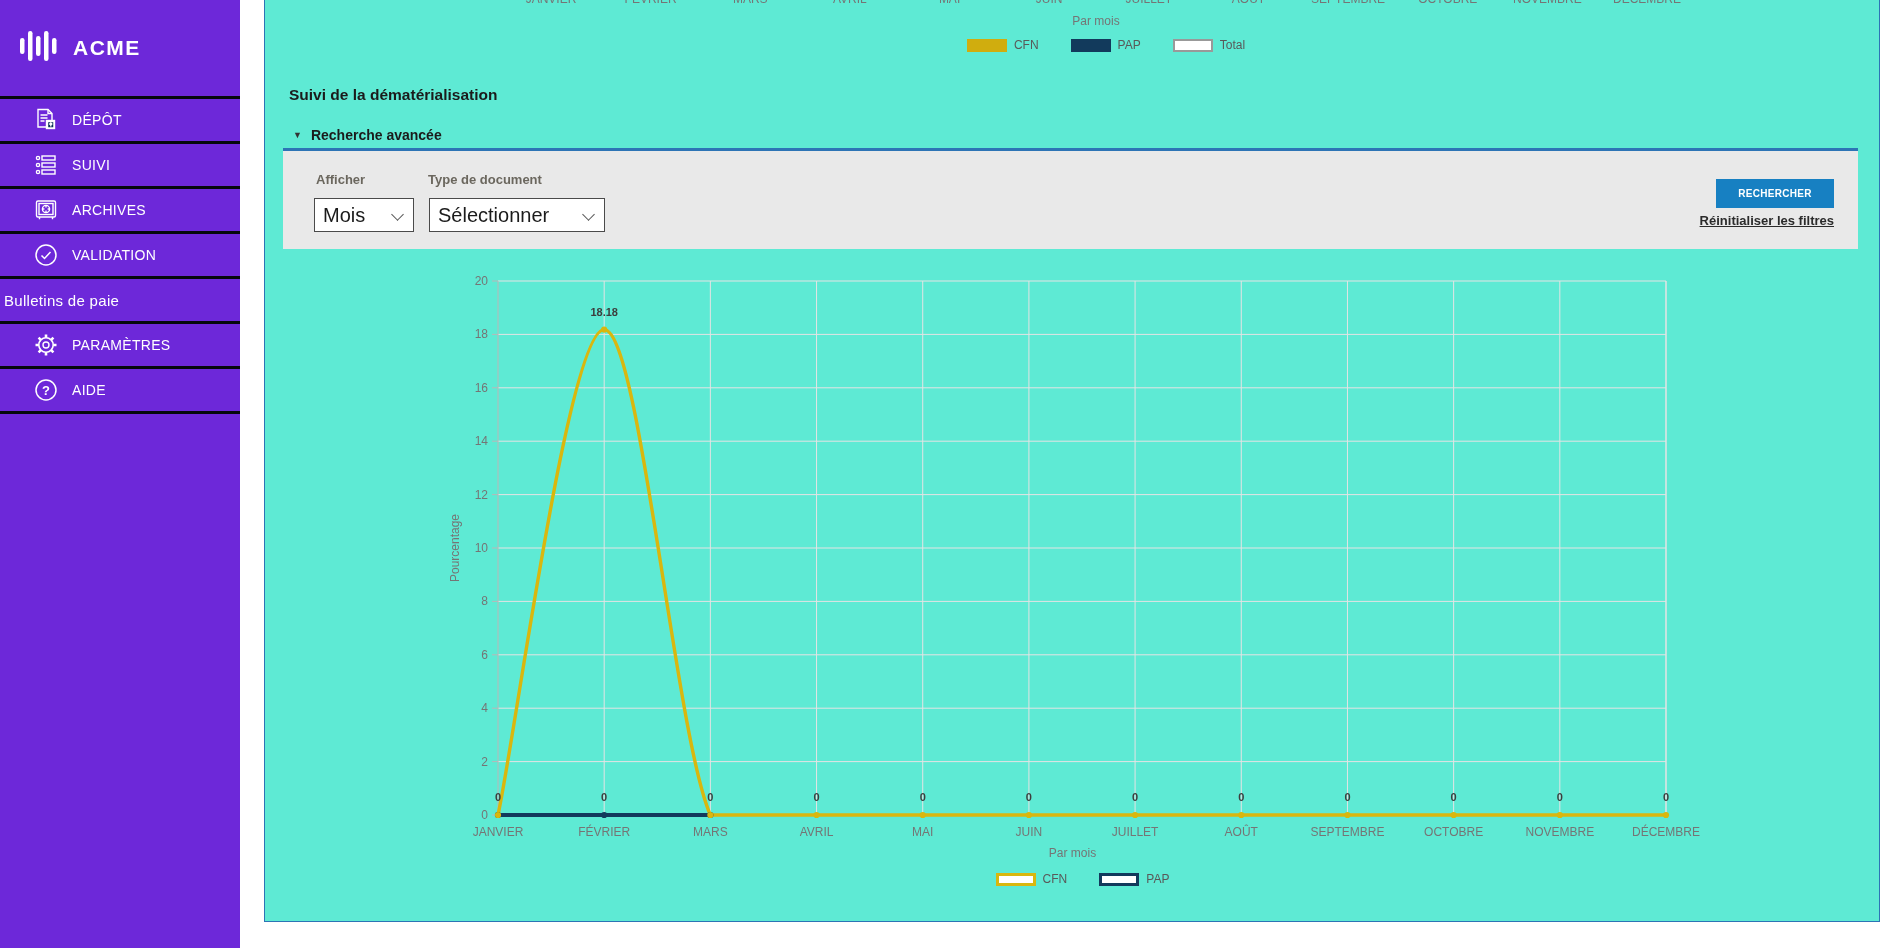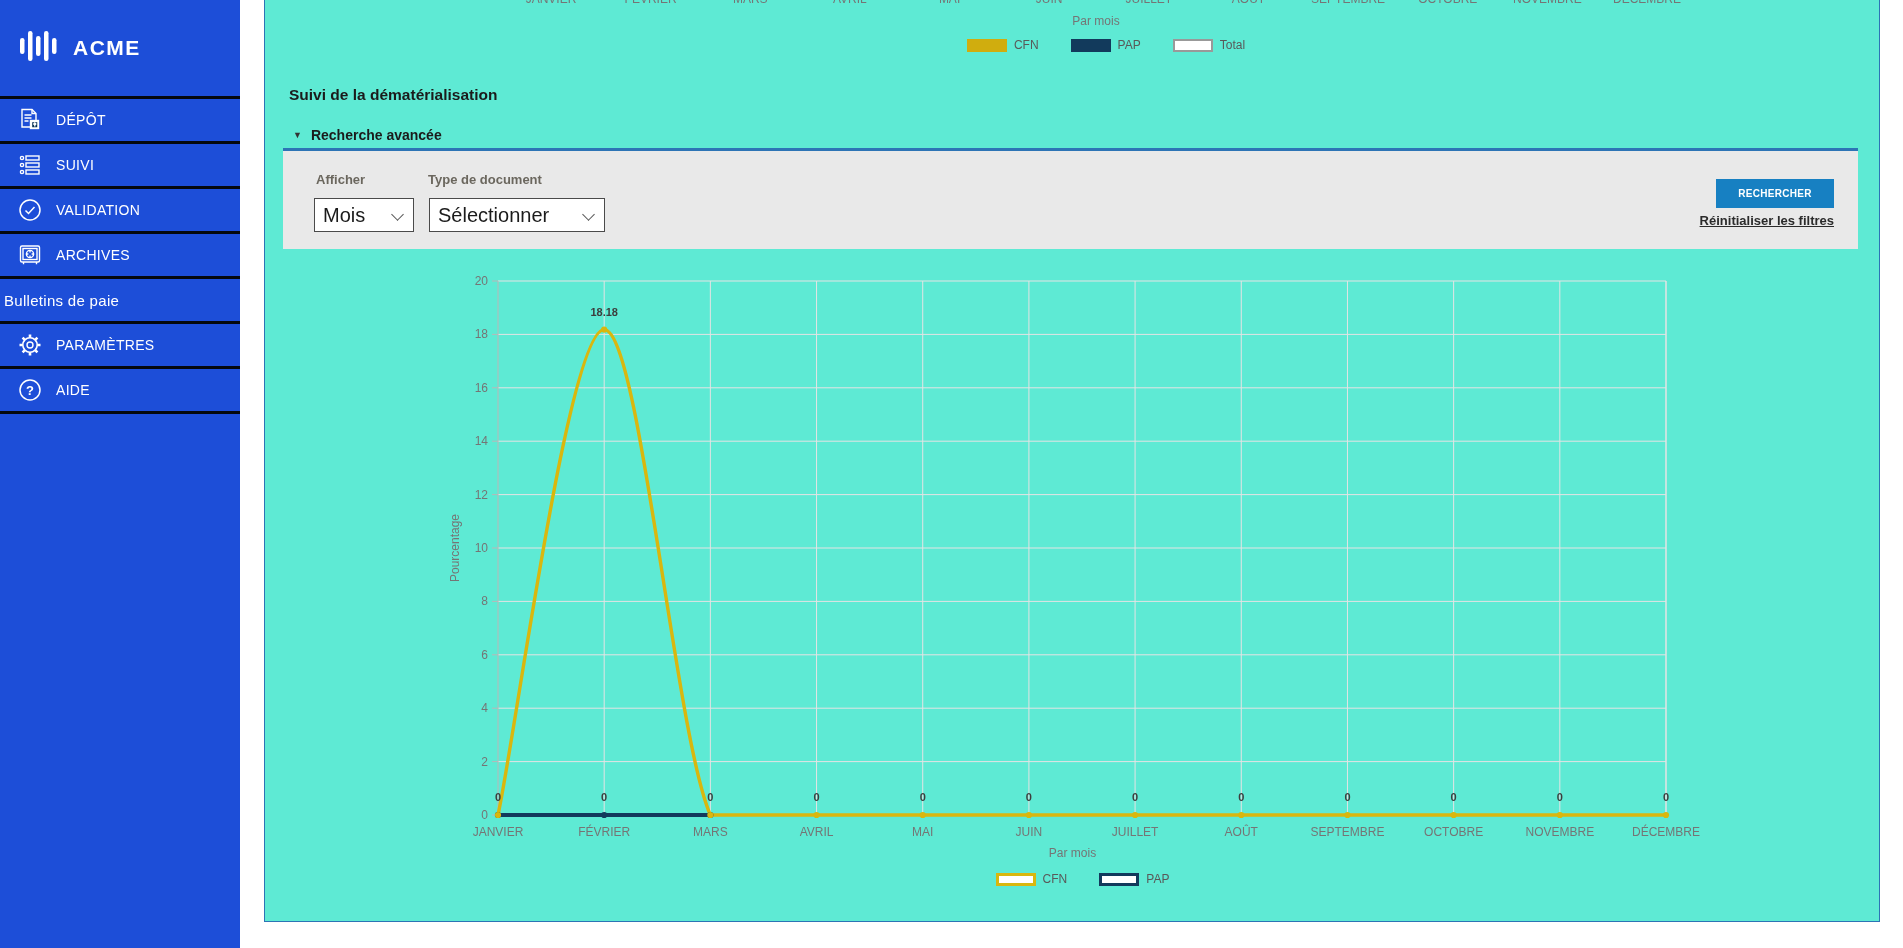--- a/index.html
+++ b/index.html
@@ -1,24 +1,24 @@
 <!DOCTYPE html>
 <html><head>
 <meta charset="utf-8">
 <style>
   html,body{margin:0;padding:0;}
   body{
     width:1903px;height:948px;position:relative;overflow:hidden;
     background:#ffffff;font-family:"Liberation Sans",sans-serif;
   }
   
-  .sidebar{position:absolute;left:0;top:0;width:240px;height:948px;background:#1d4ed8;}
+  .sidebar{position:absolute;left:0;top:0;width:240px;height:948px;background:#6d28d9;}
   .logo{height:99px;border-bottom:3px solid #05080c;display:flex;align-items:center;padding-left:20px;gap:11px;box-sizing:border-box;}
   .logo-text{color:#fff;font-size:21px;font-weight:bold;letter-spacing:1.5px;}
-  .nav-item{height:45px;border-bottom:3px solid #05080c;display:flex;align-items:center;padding-left:16px;gap:13px;color:#fff;font-size:14px;cursor:pointer;box-sizing:border-box;letter-spacing:.3px;}
+  .nav-item{height:45px;border-bottom:3px solid #05080c;display:flex;align-items:center;padding-left:32px;gap:13px;color:#fff;font-size:14px;cursor:pointer;box-sizing:border-box;letter-spacing:.3px;}
   .nav-item.active{background:#2d74b8;}
   .nav-item .nav-icon{width:27px;height:27px;display:flex;align-items:center;justify-content:center;flex:0 0 27px;}
   .nav-item.sub{padding-left:4px;font-size:15px;}
   
   .panel{position:absolute;left:264px;top:0;width:1614px;height:921px;background:#5eead4;
          border:1px solid #2d74b5;border-top:none;overflow:hidden;box-sizing:content-box;}
   .top-months{position:absolute;left:0;top:-8px;width:1615px;height:16px;}
   .top-months span{position:absolute;width:120px;text-align:center;font-size:12px;color:#757575;}
   .top-parmois{position:absolute;left:46px;top:14px;width:1570px;text-align:center;font-size:12px;color:#757575;}
   .legend-row{position:absolute;display:flex;justify-content:center;align-items:center;}
@@ -90,38 +90,38 @@
             <circle cx="5" cy="13" r="1.6"></circle>
             <rect x="9" y="11" width="13" height="4"></rect>
             <circle cx="5" cy="20" r="1.6"></circle>
             <rect x="9" y="18" width="13" height="4"></rect>
           </svg>
         </span>
         <span>SUIVI</span>
       </div>
       <div class="nav-item">
         <span class="nav-icon">
-          <svg width="26" height="26" viewBox="0 0 26 26" fill="none" stroke="#fff" stroke-width="1.5">
-            <circle cx="13" cy="13" r="10"></circle>
-            <path d="M8.5 13.5l3 3 6-6.5"></path>
-          </svg>
-        </span>
-        <span>VALIDATION</span>
-      </div>
-      <div class="nav-item">
-        <span class="nav-icon">
           <svg width="26" height="26" viewBox="0 0 26 26" fill="none" stroke="#fff" stroke-width="1.4">
             <rect x="3.5" y="4" width="19" height="16" rx="1.5"></rect>
             <rect x="6" y="6.5" width="14" height="11"></rect>
             <circle cx="13" cy="12" r="3.6"></circle>
             <path d="M13 8.4v2M13 13.6v2M9.4 12h2M14.6 12h2"></path>
             <path d="M6.5 20v2.2M19.5 20v2.2"></path>
           </svg>
         </span>
         <span>ARCHIVES</span>
+      </div>
+      <div class="nav-item">
+        <span class="nav-icon">
+          <svg width="26" height="26" viewBox="0 0 26 26" fill="none" stroke="#fff" stroke-width="1.5">
+            <circle cx="13" cy="13" r="10"></circle>
+            <path d="M8.5 13.5l3 3 6-6.5"></path>
+          </svg>
+        </span>
+        <span>VALIDATION</span>
       </div>
       <div class="nav-item sub">
         <span>Bulletins de paie</span>
       </div>
       <div class="nav-item">
         <span class="nav-icon">
           <svg width="26" height="26" viewBox="0 0 26 26" fill="none" stroke="#fff">
             <circle cx="13" cy="13" r="7.2" stroke-width="1.6"></circle>
             <circle cx="13" cy="13" r="3" stroke-width="1.4"></circle>
             <g stroke-width="2.6">

